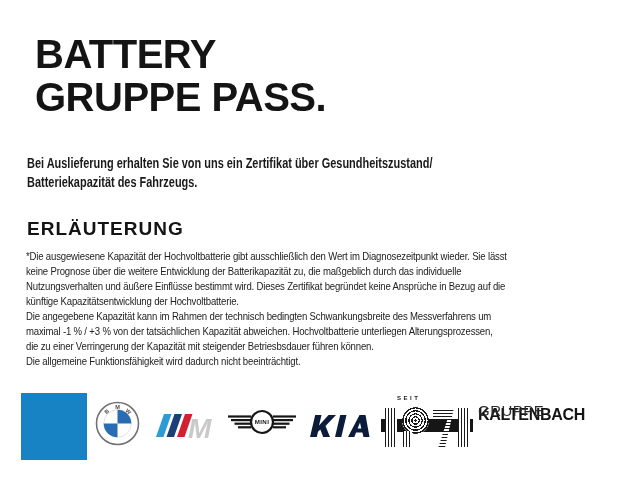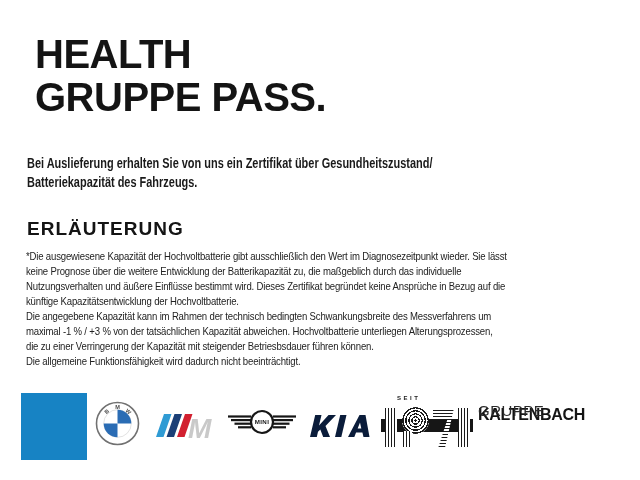--- a/index.html
+++ b/index.html
@@ -37,21 +37,21 @@
   .kb-d1b{left:458px;top:408px;width:12px;height:39px;background:
           repeating-linear-gradient(90deg,#1a1a1a 0 1.3px,#ffffff 1.3px 3px);}
   .kb-name{left:478px;top:406px;font-size:16px;font-weight:800;letter-spacing:-0.3px;color:#141414;white-space:nowrap;}
   .kb-sub{left:478px;top:402px;font-size:15px;font-weight:400;letter-spacing:0.5px;color:#2a2a2a;white-space:nowrap;}
   svg text{font-family:"Liberation Sans", sans-serif;}
 </style>
 </head>
 <body>
 
 <div class="abs headline">
-  <div>HEALTH</div>
+  <div>BATTERY</div>
   <div>GRUPPE PASS.</div>
 </div>
 
 <div class="abs intro">
   <div>Bei Auslieferung erhalten Sie von uns ein Zertifikat über Gesundheitszustand/</div>
   <div>Batteriekapazität des Fahrzeugs.</div>
 </div>
 
 <div class="abs section-heading">ERLÄUTERUNG</div>
 

